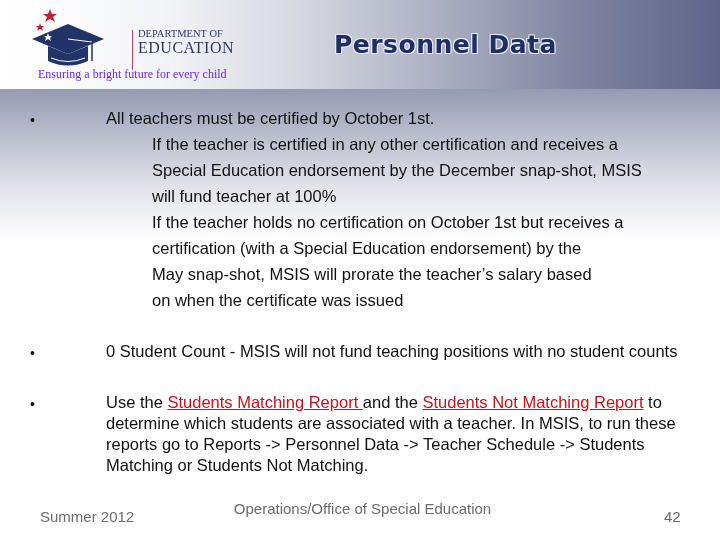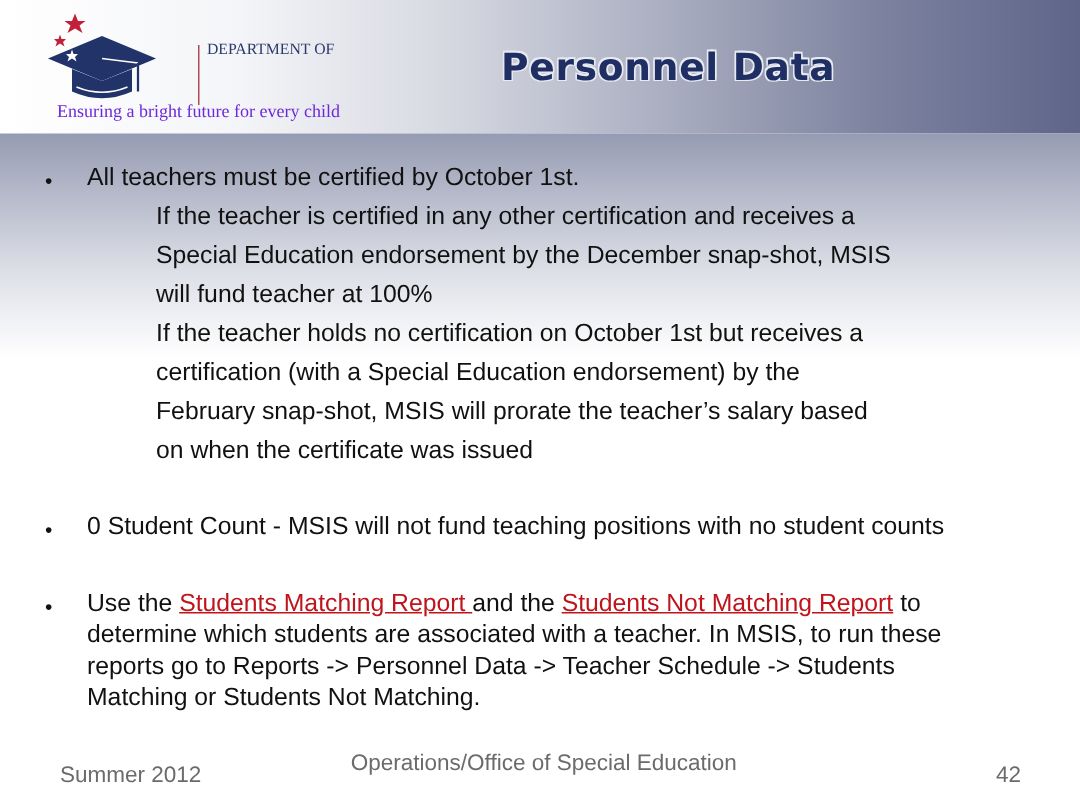--- a/index.html
+++ b/index.html
@@ -12,21 +12,21 @@
   .logo-text { position:absolute; left:110px; top:22px; color:#2a3a6b; font-family:"Liberation Serif", serif; }
   .logo-l1 { font-size:17px; font-weight:bold; letter-spacing:0.5px; line-height:17px; }
   .logo-l2 { font-size:10.5px; line-height:12px; }
   .logo-l3 { font-size:16px; line-height:16px; letter-spacing:0.5px; }
   .logo-divider { position:absolute; left:104px; top:24px; width:1px; height:40px; background:#b04a55; }
   .tagline { position:absolute; left:38px; top:67px; font-family:"Liberation Serif", serif; font-size:12px; color:#6d28d9; white-space:nowrap; }
   .title { position:absolute; left:334px; top:30px; font-family:"DejaVu Sans", sans-serif; font-weight:bold; font-size:25px; color:#1f2f63;
     text-shadow: 1px 1px 0 #e8eaf2, -1px -1px 0 #e8eaf2, 1px -1px 0 #e8eaf2, -1px 1px 0 #e8eaf2; letter-spacing:0.5px; }
   .content { position:absolute; left:0; top:0; width:720px; color:#111; font-size:16.5px; }
   .bullet { position:absolute; left:30px; font-size:14px; }
-  .line { position:absolute; white-space:nowrap; }
+  .line { position:absolute; white-space:nowrap;margin-left:48px; }
   .link { color:#c0141c; text-decoration:underline; }
   .footer { position:absolute; top:500px; color:#6b6b6b; font-size:15px; }
 </style>
 </head>
 <body>
 
 <div class="header"></div>
 <div class="body-band"></div>
 
 <div class="logo">
@@ -36,36 +36,37 @@
     <polygon points="4,33 40,18 76,33 40,48" fill="#22336a"></polygon>
     <path d="M20,40 L20,55 Q40,64 60,55 L60,40 L40,48 Z" fill="#22336a"></path>
     <path d="M23,52 Q40,59 57,52" stroke="#ffffff" stroke-width="1" fill="none"></path>
     <line x1="40" y1="33" x2="64" y2="36" stroke="#ffffff" stroke-width="1"></line>
     <line x1="64" y1="36" x2="64" y2="55" stroke="#22336a" stroke-width="1.5"></line>
     <polygon points="20,27 21,30 24,30 22,32 23,35 20,33 17,35 18,32 16,30 19,30" fill="#ffffff"></polygon>
   </svg>
   <div class="logo-divider"></div>
   <div class="logo-text">
     <div class="logo-l2">DEPARTMENT OF</div>
+    <div class="logo-l3">EDUCATION</div>
   </div>
 </div>
 <div class="tagline">Ensuring a bright future for every child</div>
 
 <div class="title">Personnel Data</div>
 
 <div class="content">
 
   <span class="bullet" style="top:112px;">•</span>
   <div class="line" style="left:58px; top:109px;">All teachers must be certified by October 1st.</div>
   <div class="line" style="left:104px; top:135px;">If the teacher is certified in any other certification and receives a</div>
   <div class="line" style="left:104px; top:161px;">Special Education endorsement by the December snap-shot, MSIS</div>
   <div class="line" style="left:104px; top:187px;">will fund teacher at 100%</div>
   <div class="line" style="left:104px; top:213px;">If the teacher holds no certification on October 1st but receives a</div>
   <div class="line" style="left:104px; top:239px;">certification (with a Special Education endorsement) by the</div>
-  <div class="line" style="left:104px; top:265px;">February snap-shot, MSIS will prorate the teacher’s salary based</div>
+  <div class="line" style="left:104px; top:265px;">May snap-shot, MSIS will prorate the teacher’s salary based</div>
   <div class="line" style="left:104px; top:291px;">on when the certificate was issued</div>
 
   <span class="bullet" style="top:345px;">•</span>
   <div class="line" style="left:58px; top:342px;">0 Student Count - MSIS will not fund teaching positions with no student counts</div>
 
   <span class="bullet" style="top:396px;">•</span>
   <div class="line" style="left:58px; top:393px;">
     <span>Use the </span><span class="link">Students Matching Report </span><span>and the </span><span class="link">Students Not Matching Report</span><span> to</span>
   </div>
   <div class="line" style="left:58px; top:414px;">determine which students are associated with a teacher. In MSIS, to run these</div>

